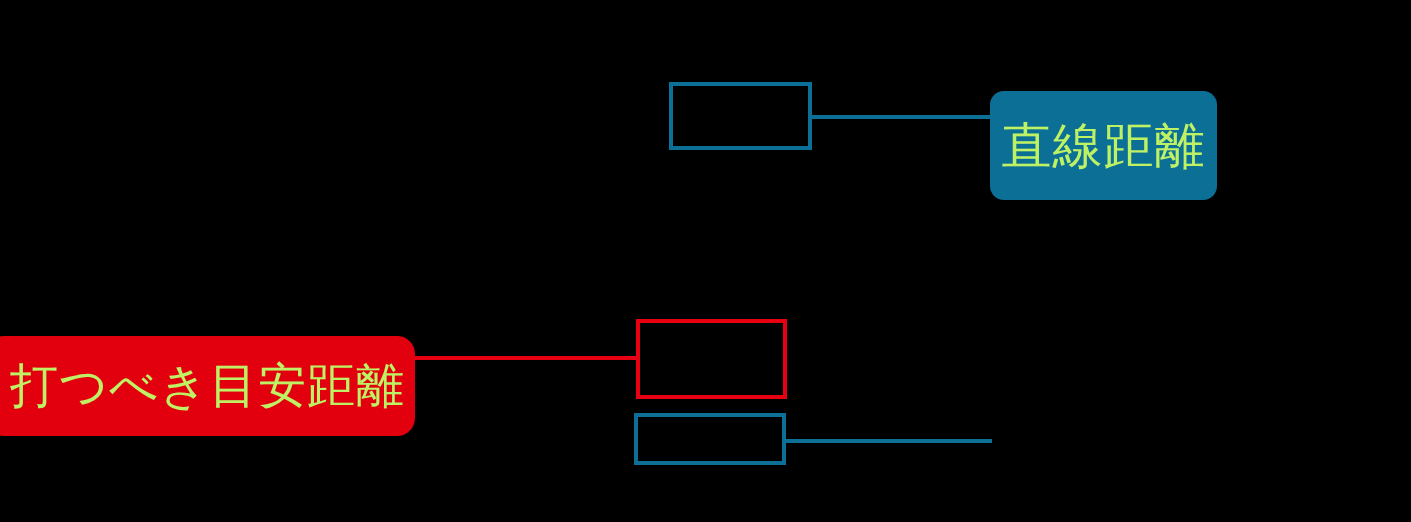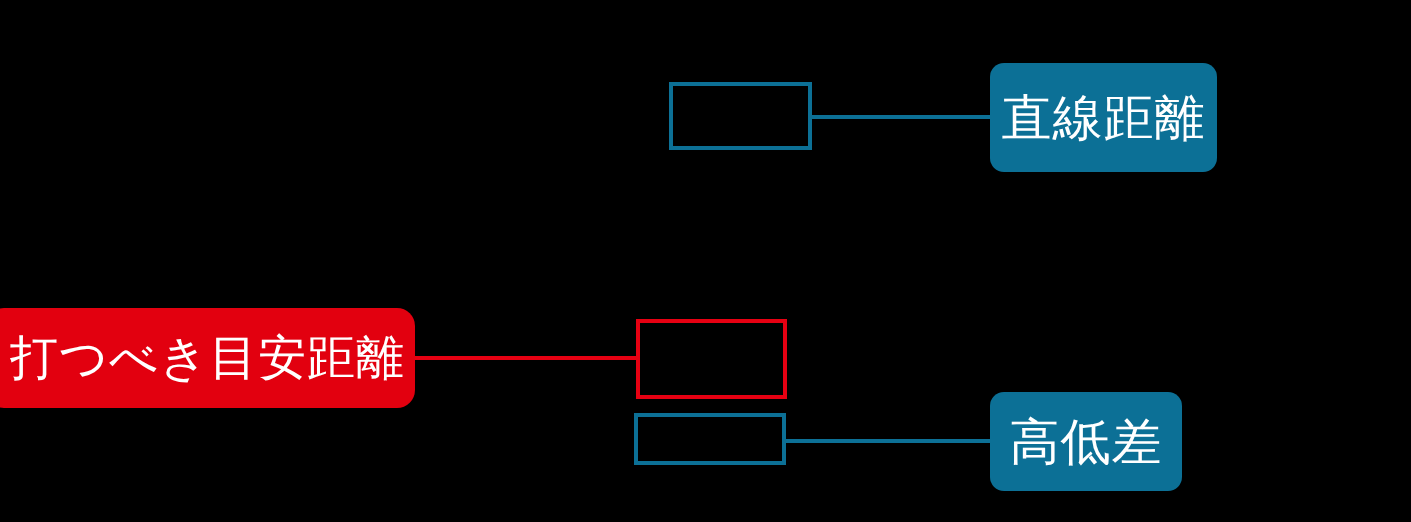--- a/index.html
+++ b/index.html
@@ -40,24 +40,25 @@
   .hollow-rect.teal { border-color: #0c7096; }
   .hollow-rect.red  { border-color: #e60012; }
 
   
   .pill {
     position: absolute;
     box-sizing: border-box;
     display: flex;
     align-items: center;
     justify-content: center;
-    color: #ffffff;
+    color: #bef264;
     white-space: nowrap;
     letter-spacing: 0.02em;
     line-height: 1;
+    margin-top: 28px;
   }
   .pill.teal { background: #0c7096; }
   .pill.red  { background: #e2000f; }
 
   
   #node-straight-distance {
     left: 990px;
     top: 63px;
     width: 227px;
     height: 109px;
@@ -135,17 +136,16 @@
   <div class="connector teal" id="line-elevation-diff"></div>
 
   <div class="hollow-rect teal" id="rect-straight-distance"></div>
 
   <div class="hollow-rect red" id="rect-target-distance"></div>
 
   <div class="hollow-rect teal" id="rect-elevation-diff"></div>
 
   <div class="pill teal" id="node-straight-distance">直線距離</div>
 
-  <div class="pill teal" id="node-elevation-diff">高低差</div>
 
   <div class="pill red" id="node-target-distance">打つべき目安距離</div>
 
 </div>
 
 </body></html>

